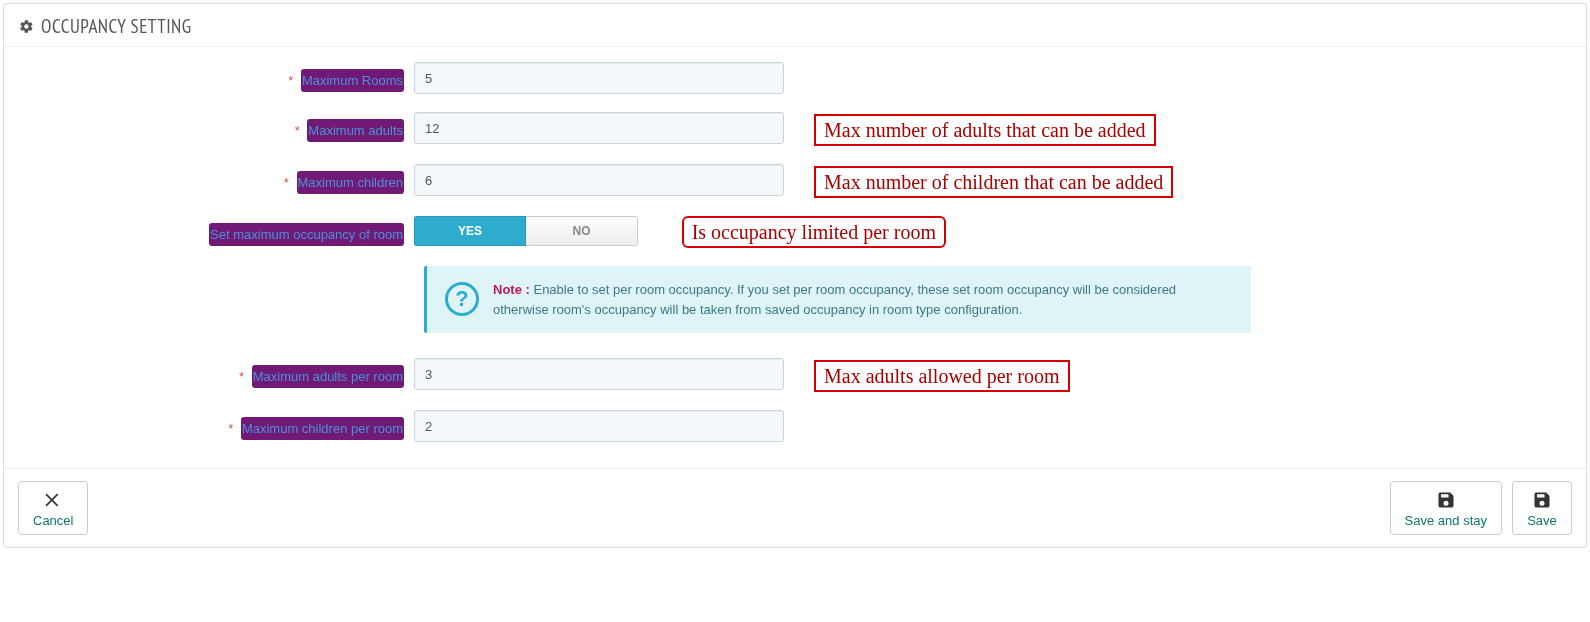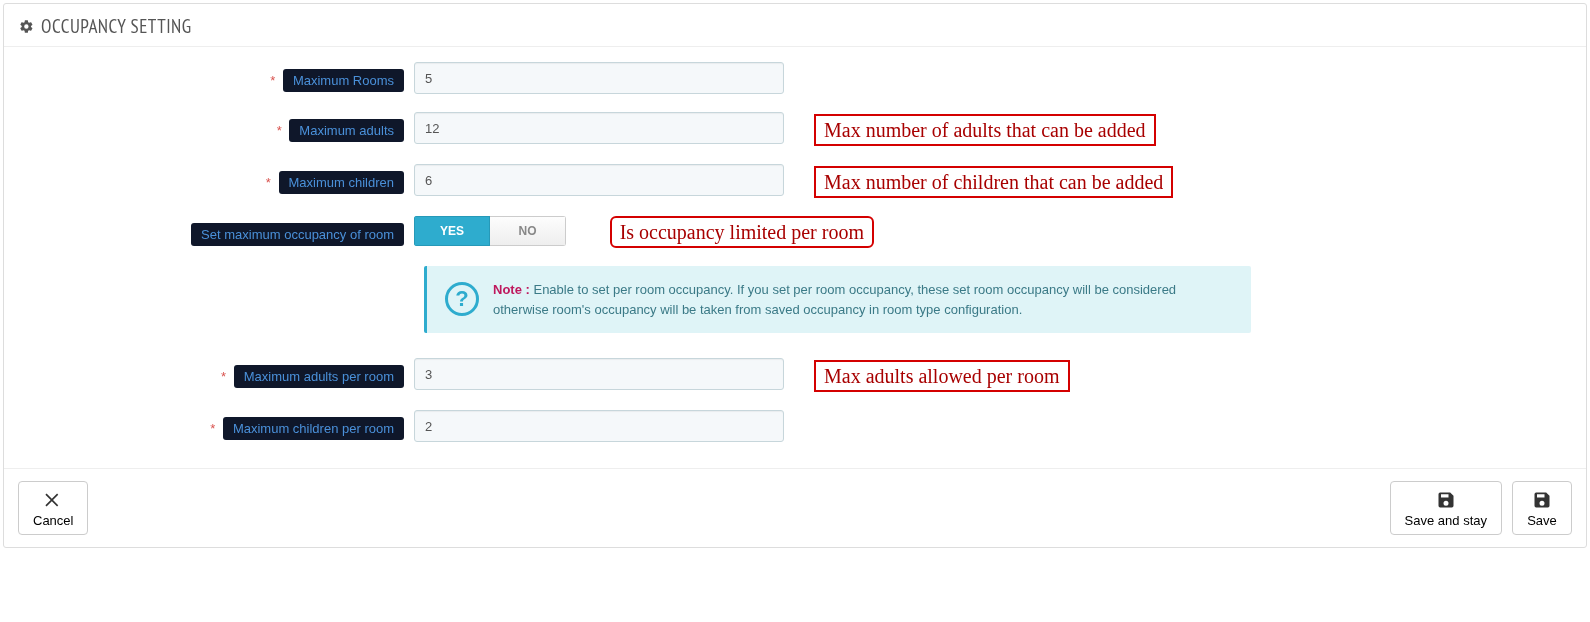--- a/index.html
+++ b/index.html
@@ -37,23 +37,23 @@
   }
   .label-col {
     width: 395px;
     text-align: right;
     padding-right: 10px;
     padding-top: 7px;
   }
   .req { color: #d9534f; margin-right: 4px; }
   .label-btn {
     display: inline-block;
-    background: #0f172a;
+    background: #701a75;
     color: #4a90d9;
-    padding: 3px 9px;
+    padding: 3px 0;
     border-radius: 3px;
     border: 1px dashed transparent;
     font-size: 13px;
     cursor: default;
   }
   .input-col {
     width: 370px;
   }
   .form-control {
     width: 100%;
@@ -77,21 +77,21 @@
     line-height: 1.3;
   }
   .toggle {
     display: inline-flex;
     border-radius: 3px;
     overflow: hidden;
     height: 30px;
     vertical-align: top;
   }
   .toggle-half {
-    width: 76px;
+    width: 112px;
     display: flex;
     align-items: center;
     justify-content: center;
     font-size: 12px;
     font-weight: 600;
     cursor: pointer;
     user-select: none;
   }
   .toggle-on {
     background: #2eacce;
@@ -144,21 +144,21 @@
   }
   .btn {
     display: inline-flex;
     flex-direction: column;
     align-items: center;
     justify-content: center;
     gap: 4px;
     border: 1px solid #ccc;
     border-radius: 4px;
     background: #fff;
-    color: #000000;
+    color: #0f766e;
     padding: 8px 14px 6px;
     min-width: 60px;
     cursor: pointer;
     font-size: 13px;
     line-height: 1.1;
   }
   .btn svg { display:block; }
   .right-btns { display:flex; gap:10px; }
 </style>
 </head>

